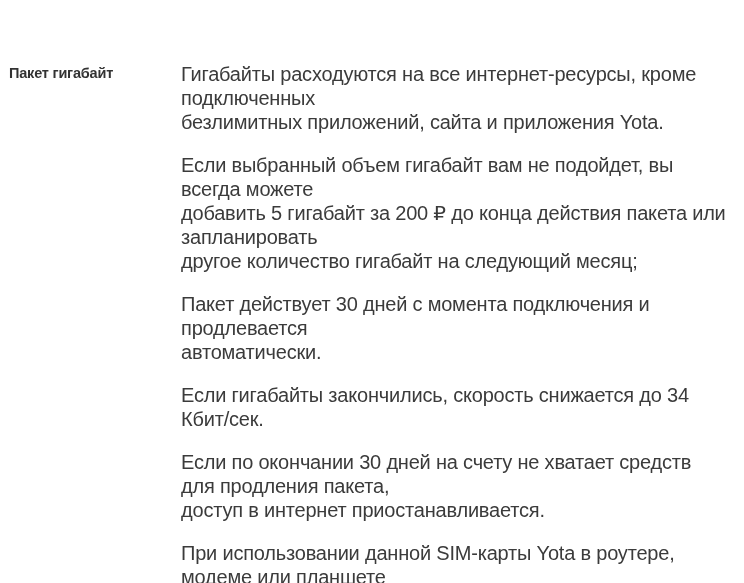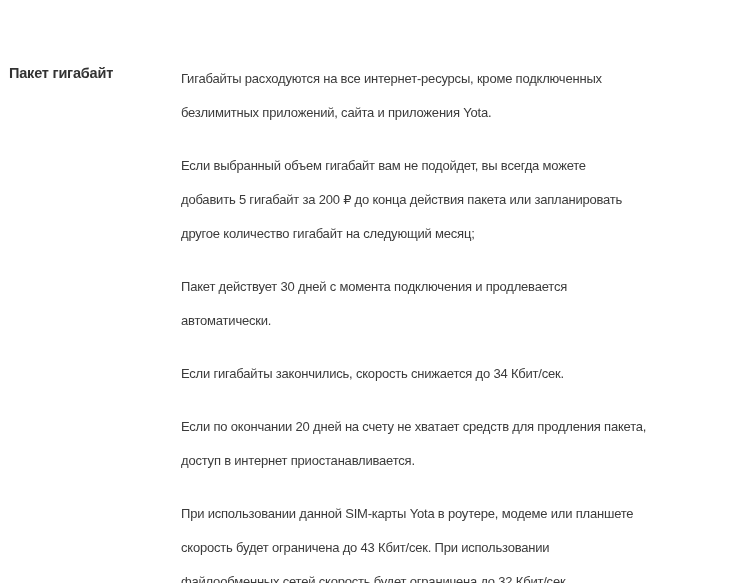--- a/index.html
+++ b/index.html
@@ -23,22 +23,22 @@
     font-size: 14.5px;
     line-height: 23.5px;
     font-weight: 700;
     letter-spacing: -0.2px;
     color: #333333;
   }
   .content {
     min-width: 0;
   }
   .para {
-    font-size: 13px;
-    line-height: 34px;
+    font-size: 20px;
+    line-height: 24px;
     letter-spacing: -0.2px;
     color: #3b3b3b;
     white-space: pre-line;   
     margin: 0 0 19px 0;
   }
   .para.muted {
     color: #b2b2b2;
     margin: -6px 0 27px 0;
   }
 </style>
@@ -57,21 +57,21 @@
     <div class="para">Если выбранный объем гигабайт вам не подойдет, вы всегда можете
 добавить 5 гигабайт за 200 ₽ до конца действия пакета или запланировать
 другое количество гигабайт на следующий месяц;</div>
 
 
     <div class="para">Пакет действует 30 дней с момента подключения и продлевается
 автоматически.</div>
 
     <div class="para">Если гигабайты закончились, скорость снижается до 34 Кбит/сек.</div>
 
-    <div class="para">Если по окончании 20 дней на счету не хватает средств для продления пакета,
+    <div class="para">Если по окончании 30 дней на счету не хватает средств для продления пакета,
 доступ в интернет приостанавливается.</div>
 
     <div class="para">При использовании данной SIM-карты Yota в роутере, модеме или планшете
 скорость будет ограничена до 43 Кбит/сек. При использовании
 файлообменных сетей скорость будет ограничена до 32 Кбит/сек.</div>
 
 
   </div>
 </div>
 

